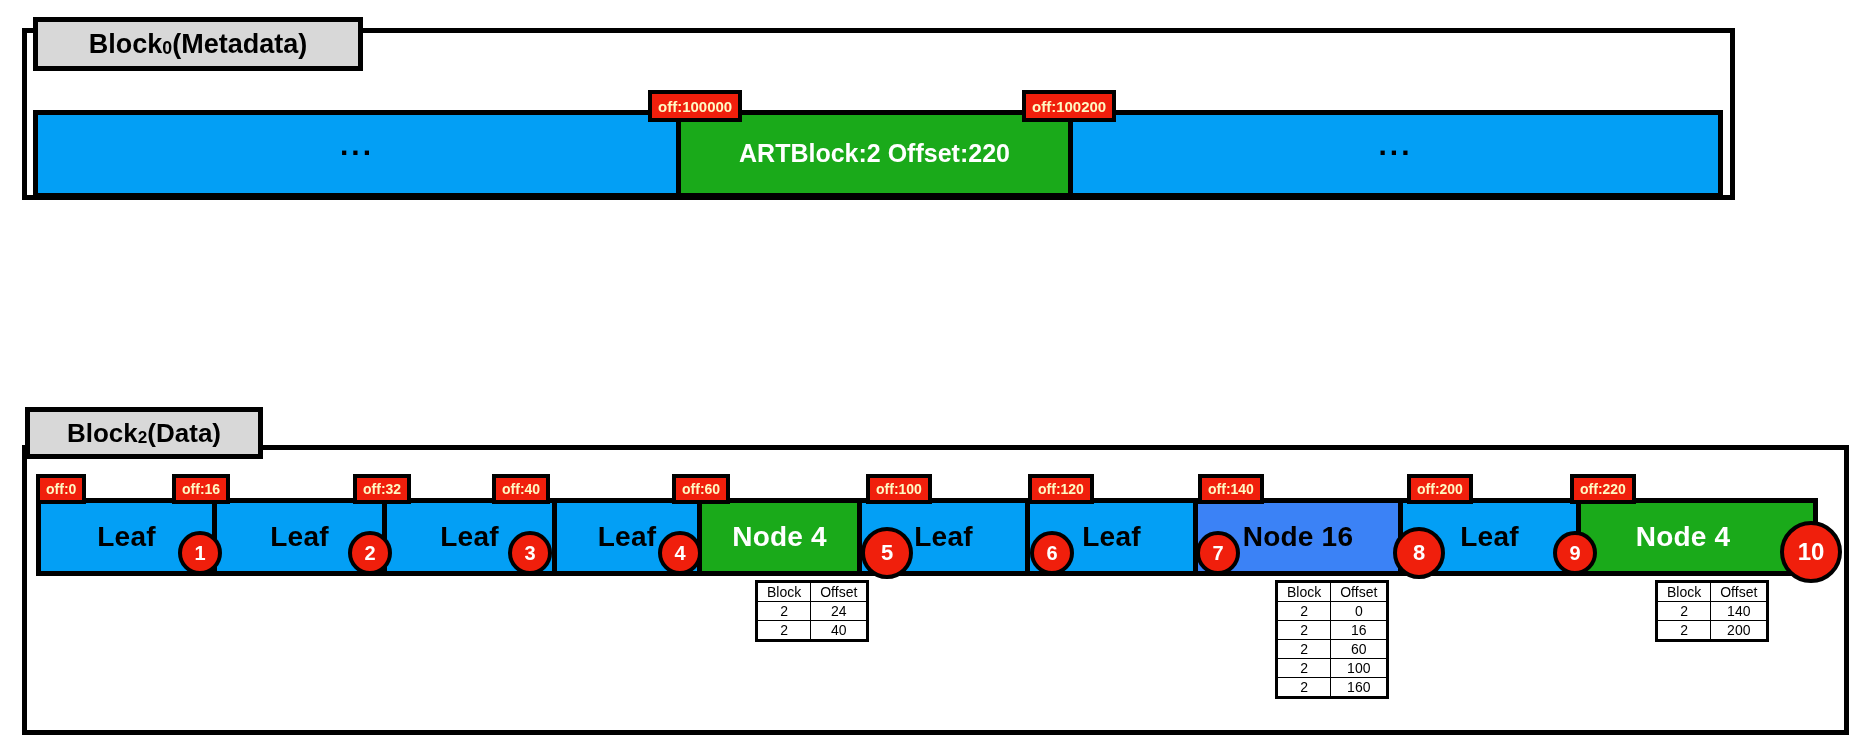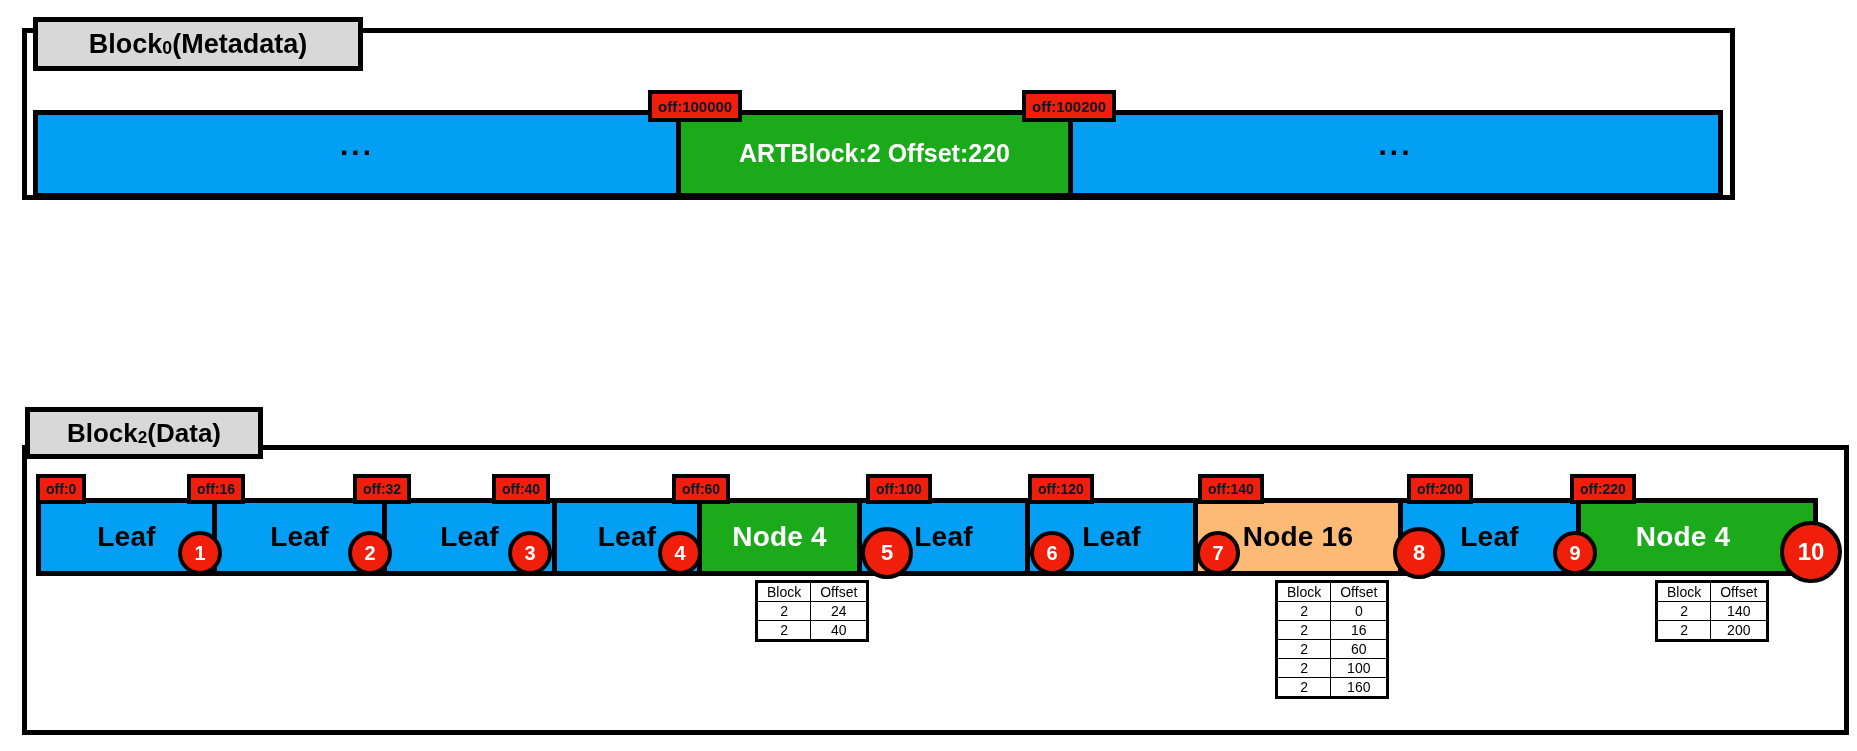--- a/index.html
+++ b/index.html
@@ -57,21 +57,21 @@
     box-sizing: border-box;
     display: flex;
     align-items: center;
     justify-content: center;
     border-right: 5px solid #000;
     white-space: nowrap;
   }
   .seg:last-child { border-right: none; }
   .seg.blue   { background: #039ff5; color: #000; }
   .seg.green  { background: #1aaa1a; color: #fff; }
-  .seg.orange { background: #fdba74; color: #000; }
+  .seg.orange { background: #3b82f6; color: #000; }
 
   .seg-label {
     font-weight: bold;
     letter-spacing: 0.2px;
   }
 
   
   .badge {
     position: absolute;
     border-radius: 50%;
@@ -85,21 +85,21 @@
     box-sizing: border-box;
     z-index: 9;
   }
 
   
   .offtag {
     position: absolute;
     background: #f01f0c;
     border: 4px solid #000;
     box-sizing: border-box;
-    color: #0f172a;
+    color: #fef9c3;
     font-weight: bold;
     display: flex;
     align-items: center;
     justify-content: center;
     white-space: nowrap;
     z-index: 7;
     padding: 0 6px;
   }
 
   
@@ -222,21 +222,21 @@
 <div class="badge" style="left:508px;  top:531px; width:44px; height:44px; font-size:20px;">3</div>
 <div class="badge" style="left:658px;  top:531px; width:44px; height:44px; font-size:20px;">4</div>
 <div class="badge" style="left:861px;  top:527px; width:52px; height:52px; font-size:22px;">5</div>
 <div class="badge" style="left:1030px; top:531px; width:44px; height:44px; font-size:20px;">6</div>
 <div class="badge" style="left:1196px; top:531px; width:44px; height:44px; font-size:20px;">7</div>
 <div class="badge" style="left:1393px; top:527px; width:52px; height:52px; font-size:22px;">8</div>
 <div class="badge" style="left:1553px; top:531px; width:44px; height:44px; font-size:20px;">9</div>
 <div class="badge" style="left:1780px; top:521px; width:62px; height:62px; font-size:24px;">10</div>
 
 <div class="offtag offrow" style="left:36px">off:0</div>
-<div class="offtag offrow" style="left:187px">off:16</div>
+<div class="offtag offrow" style="left:172px">off:16</div>
 <div class="offtag offrow" style="left:353px">off:32</div>
 <div class="offtag offrow" style="left:492px">off:40</div>
 <div class="offtag offrow" style="left:672px">off:60</div>
 <div class="offtag offrow" style="left:866px">off:100</div>
 <div class="offtag offrow" style="left:1028px">off:120</div>
 <div class="offtag offrow" style="left:1198px">off:140</div>
 <div class="offtag offrow" style="left:1407px">off:200</div>
 <div class="offtag offrow" style="left:1570px">off:220</div>
 
 <table class="maptable" style="left:755px; top:580px; font-size:14px;">

